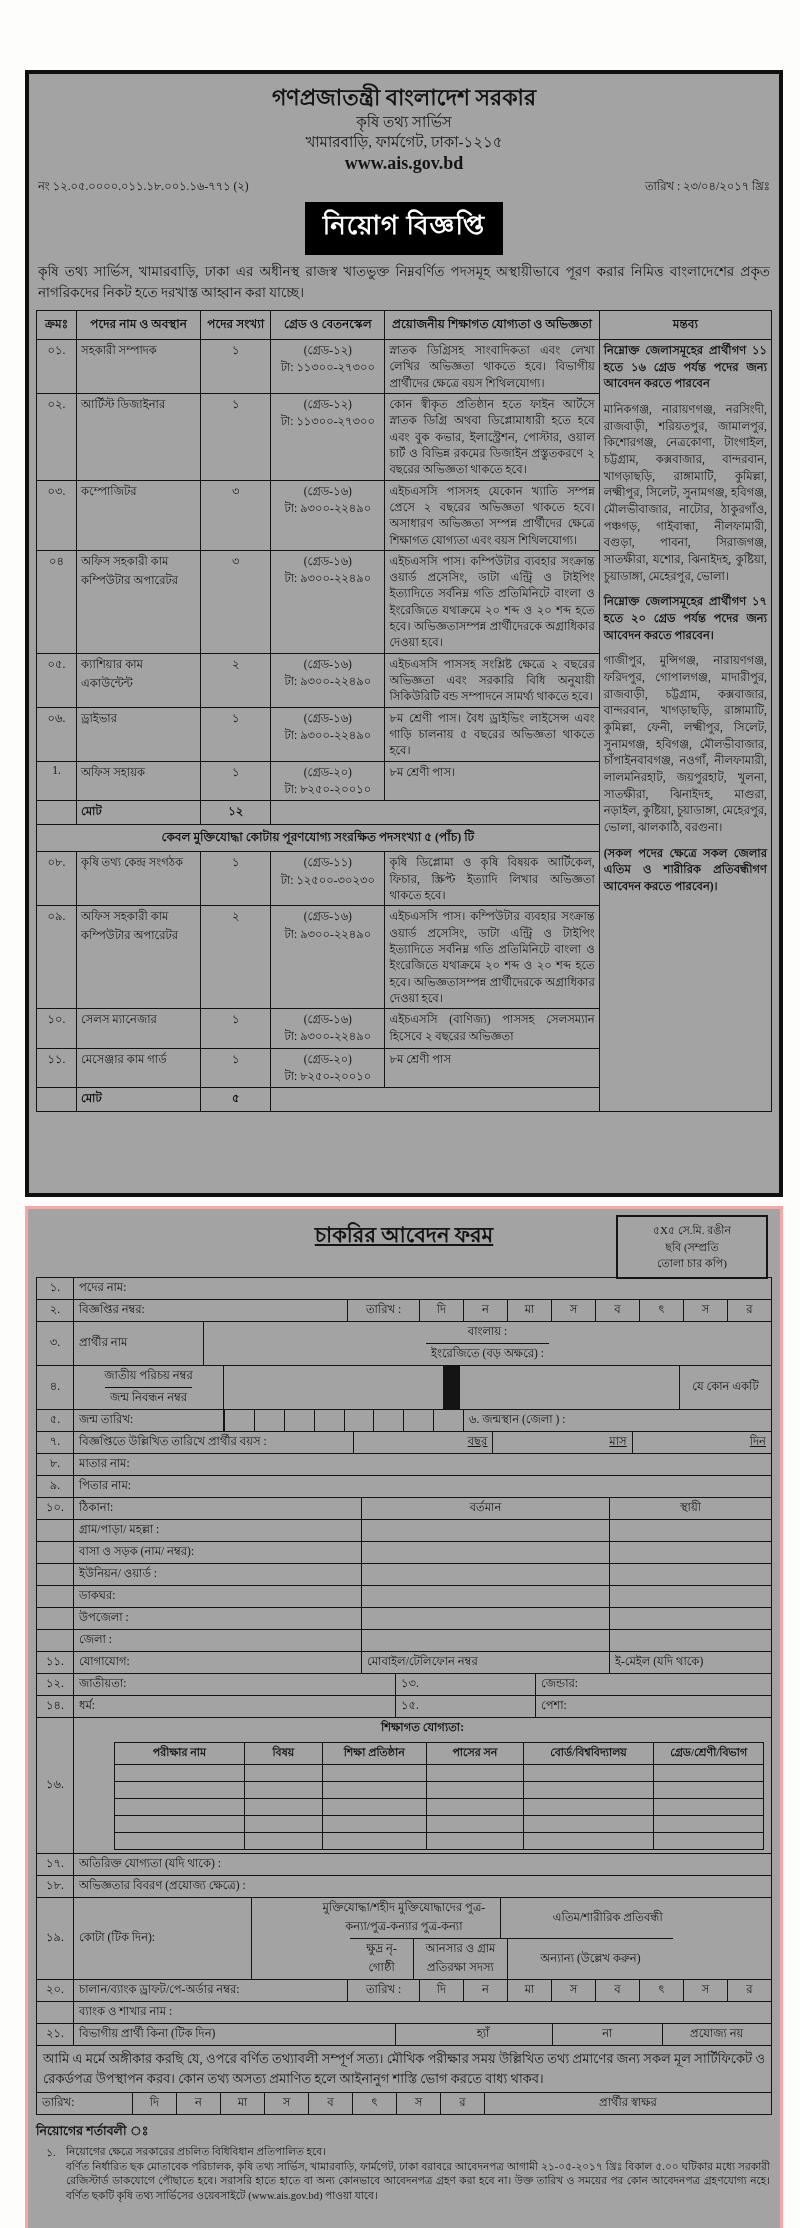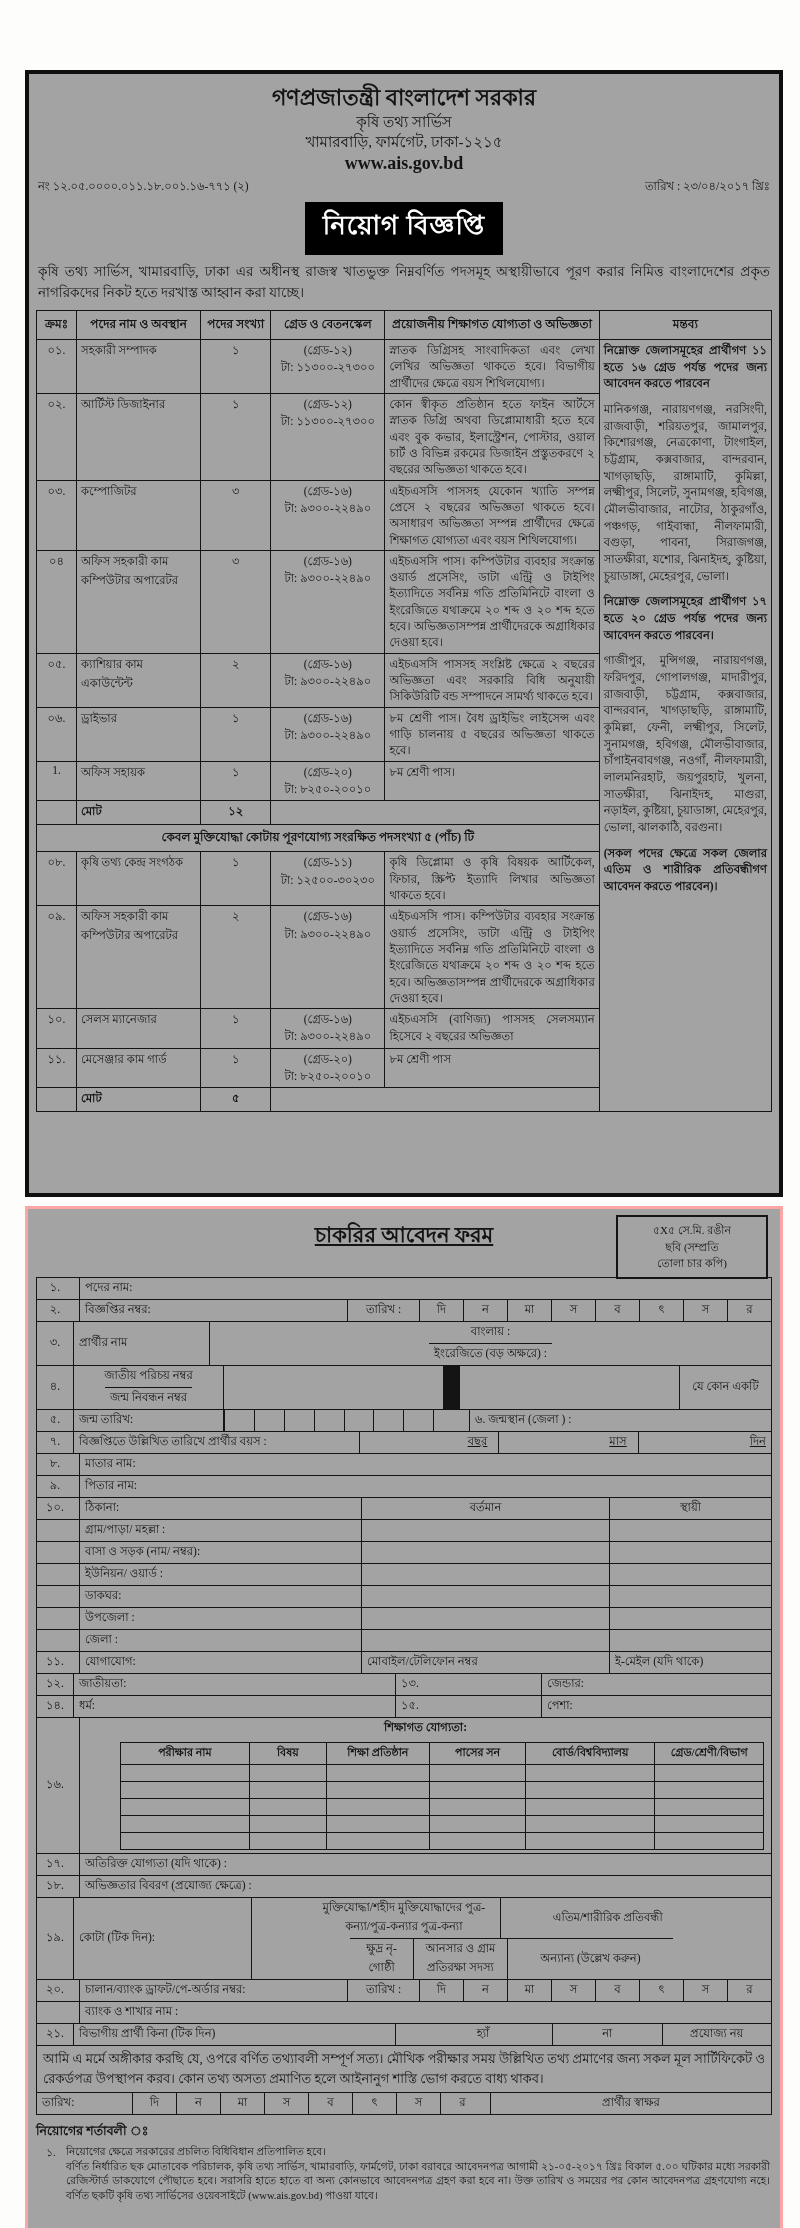--- a/index.html
+++ b/index.html
@@ -40,21 +40,21 @@
   .form-title{position:absolute;left:0;right:0;top:6px;text-align:center;font-size:21px;
               font-weight:bold;text-decoration:underline;}
   .photo-box{position:absolute;right:4px;top:2px;width:142px;border:2px solid #141414;
              font-size:11px;text-align:center;padding:5px 3px;line-height:1.5;white-space:pre-line;}
   .appform{border:1.5px solid #141414;font-size:11.5px;}
   .fr{display:flex;border-top:1.5px solid #141414;min-height:17px;align-items:stretch;}
   .fr:first-child{border-top:none;}
   .fc{border-left:1.5px solid #141414;padding:1px 5px;box-sizing:border-box;display:flex;align-items:center;}
   .fc:first-child{border-left:none;}
   .slc{width:36px;flex:none;justify-content:center;}
-  .grow{flex:1;margin-left:6px;}
+  .grow{flex:1;}
   .stack{display:flex;flex-direction:column;padding:0;}
   .stack>div{border-top:1.5px solid #141414;padding:1px 5px;min-height:17px;display:flex;align-items:center;}
   .stack>div:first-child{border-top:none;}
   .ctr{justify-content:center;text-align:center;}
   .rt{justify-content:flex-end;text-decoration:underline;}
   .datecell{width:43px;flex:none;justify-content:center;border-left:1.5px solid #141414;
             display:flex;align-items:center;}
   .dlabel{width:72px;flex:none;justify-content:center;}
   .boxrow{display:flex;align-items:stretch;padding:0;flex:1;}
   .bx{flex:1;border-left:1.2px solid #141414;min-height:16px;}

